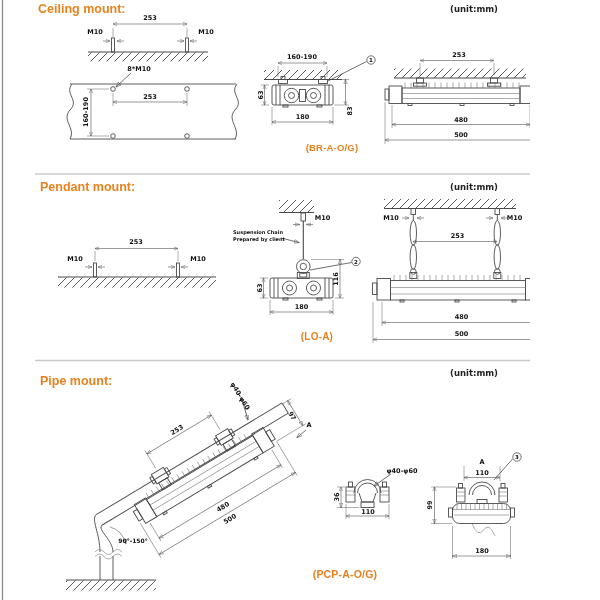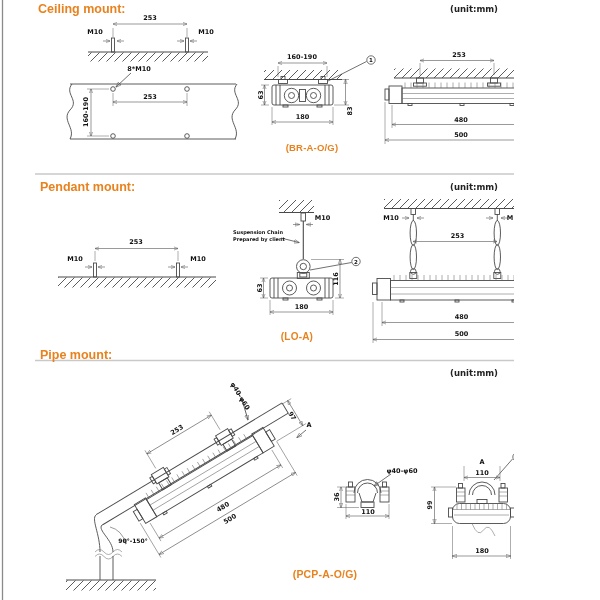--- a/index.html
+++ b/index.html
@@ -1,36 +1,36 @@
 <!DOCTYPE html>
 <html><head>
 <meta charset="utf-8">
 <style>
   html,body{margin:0;padding:0;background:#fff;}
   .page{position:relative;width:514px;height:600px;background:#fff;overflow:hidden;
-        font-family:"Liberation Sans",sans-serif;}
+        font-family:"Liberation Sans",sans-serif;padding-left:16px;}
   #art{position:absolute;left:0;top:0;}
   #art line,#art path,#art rect,#art circle,#art ellipse{stroke:#4a4a4a;stroke-width:0.9;fill:none;}
   #art .hl{stroke-width:1.1;}
   #art .dim{stroke:#555;stroke-width:0.6;}
   #art .x{stroke:#6a6a6a;stroke-width:0.55;}
   #art .ht{fill:url(#h);stroke:none;}
   #art .div{stroke:#c9c9c9;stroke-width:1.3;}
   #art .pb{stroke:#8a8a8a;stroke-width:1.3;}
   #art .cc{stroke:#333;stroke-width:0.7;}
   .lbl{position:absolute;font:bold 6.5px "DejaVu Sans",sans-serif;color:#111;
        transform:translate(-50%,-50%);white-space:nowrap;}
   .r90{transform:translate(-50%,-50%) rotate(-90deg);}
   .r31{transform:translate(-50%,-50%) rotate(-31deg);}
   .r59{transform:translate(-50%,-50%) rotate(59deg);}
   .sec-title{position:absolute;font:bold 12.5px "Liberation Sans",sans-serif;color:#e8821e;white-space:nowrap;}
   .unit{position:absolute;font:bold 8.5px "DejaVu Sans",sans-serif;color:#222;
         transform:translate(-50%,-50%);white-space:nowrap;text-align:center;}
   .model{position:absolute;font:bold 10px "Liberation Sans",sans-serif;color:#e8821e;
-         transform:translate(-50%,-50%);white-space:nowrap;letter-spacing:.2px;}
+         transform:translate(-50%,-50%);white-space:nowrap;letter-spacing:.2px;margin-left:20px;}
   .note{position:absolute;font:bold 5px "DejaVu Sans",sans-serif;color:#111;white-space:nowrap;}
   .co{position:absolute;font:bold 5.5px "DejaVu Sans",sans-serif;color:#111;
       transform:translate(-50%,-50%);}
 </style>
 </head>
 <body>
 
 <div class="page">
 
 <svg id="art" width="600" height="600" viewBox="0 0 600 600">
@@ -371,21 +371,21 @@
 <span class="lbl r90" style="left:335.5px;top:278.5px">116</span>
 <span class="lbl r90" style="left:259.5px;top:288px">63</span>
 <span class="lbl" style="left:301.5px;top:307px">180</span>
 <span class="model" style="left:297px;top:336px">(LO-A)</span>
 <span class="lbl" style="left:391px;top:218px">M10</span>
 <span class="lbl" style="left:514.5px;top:218px">M10</span>
 <span class="lbl" style="left:457.5px;top:235.5px">253</span>
 <span class="lbl" style="left:461.5px;top:317px">480</span>
 <span class="lbl" style="left:461.5px;top:334px">500</span>
 
-<span class="sec-title" style="left:40px;top:348px">Pipe mount:</span>
+<span class="sec-title" style="left:40px;top:374px">Pipe mount:</span>
 <span class="unit" style="left:474px;top:373px">(unit:mm)</span>
 <span class="lbl r59" style="left:240px;top:396px">φ40-φ60</span>
 <span class="lbl r59" style="left:292px;top:416px">97</span>
 <span class="lbl" style="left:309px;top:424.5px">A</span>
 <span class="lbl r31" style="left:176.5px;top:430px">253</span>
 <span class="lbl r31" style="left:223px;top:507px">480</span>
 <span class="lbl r31" style="left:230px;top:519px">500</span>
 <span class="lbl" style="left:133px;top:540px;font-size:6px">90°-150°</span>
 <span class="lbl" style="left:402px;top:470.5px">φ40-φ60</span>
 <span class="lbl r90" style="left:336.5px;top:497px">36</span>

